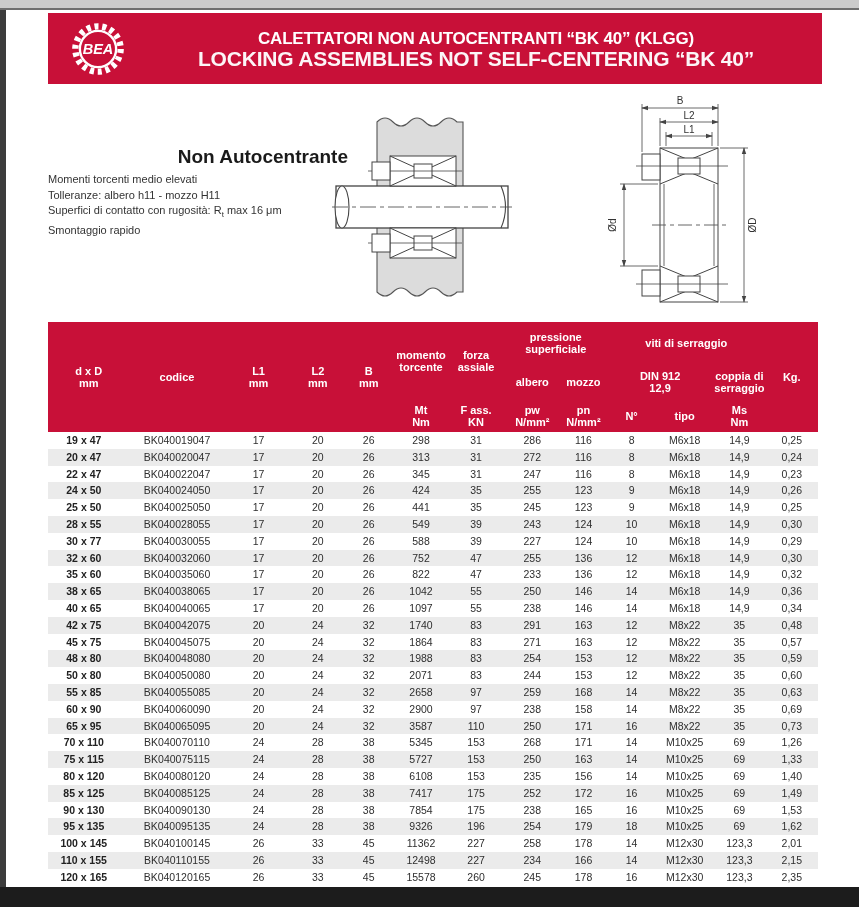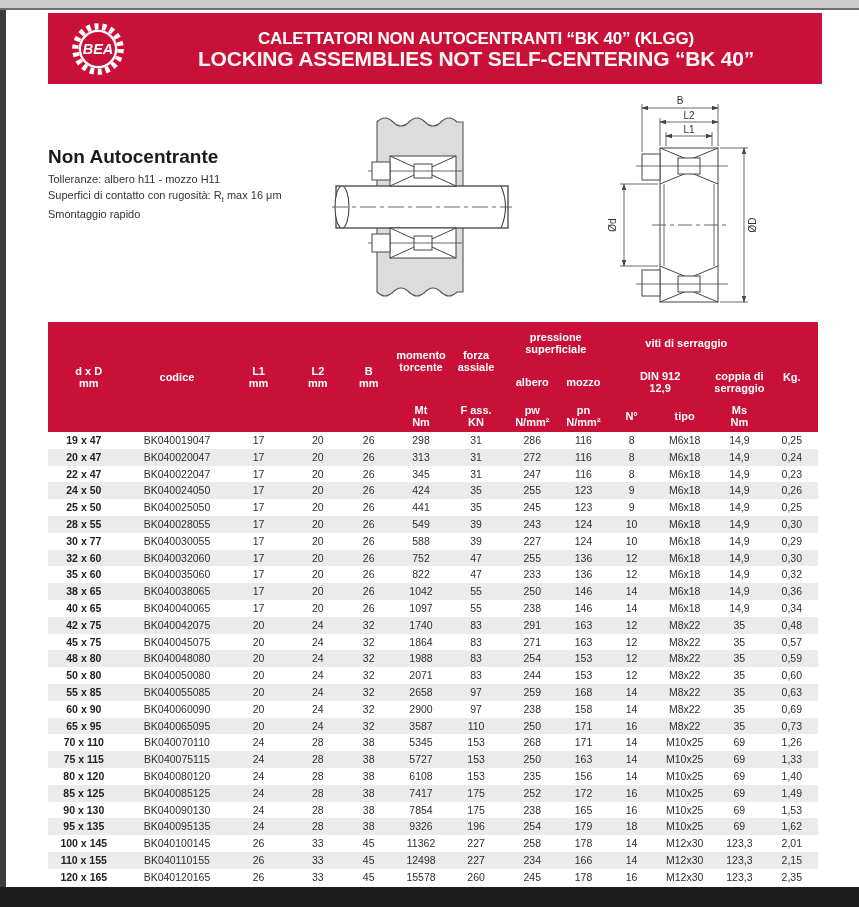--- a/index.html
+++ b/index.html
@@ -14,21 +14,21 @@
   
   .banner{position:absolute;left:42px;top:3px;width:774px;height:71px;background:#c81038;
           display:flex;align-items:center;}
   .banner-logo{width:100px;display:flex;justify-content:center;align-items:center;flex:0 0 auto;}
   .banner-titles{flex:1;text-align:center;color:#fff;padding-right:18px;}
   .banner-title1{font-size:17px;font-weight:700;letter-spacing:-0.2px;line-height:21px;}
   .banner-title2{font-size:21px;font-weight:700;letter-spacing:-0.2px;line-height:20px;opacity:.96;}
 
   
   .info{position:absolute;left:42px;top:136px;width:300px;color:#222;}
-  .info-title{font-size:19px;font-weight:700;color:#1a1a1a;line-height:22px;margin-bottom:4px;}
+  .info-title{font-size:19px;font-weight:700;color:#1a1a1a;line-height:22px;margin-bottom:4px;text-align:right;}
   .info-line{font-size:11px;line-height:15.5px;color:#333;}
   .info-line sub{font-size:8px;}
   .note-indent{padding-left:13px;}
 
   
   .draw-mid{position:absolute;left:326px;top:102px;}
   .draw-right{position:absolute;left:592px;top:78px;}
   .dim-label{font-size:10px;fill:#333;}
 
   
@@ -64,20 +64,21 @@
         </svg>
       </div>
       <div class="banner-titles">
         <div class="banner-title1">CALETTATORI NON AUTOCENTRANTI “BK 40” (KLGG)</div>
         <div class="banner-title2">LOCKING ASSEMBLIES NOT SELF-CENTERING “BK 40”</div>
       </div>
     </div>
 
     <div class="info">
       <div class="info-title">Non Autocentrante</div>
+      <div class="info-line">Momenti torcenti medio elevati</div>
       <div class="info-line">Tolleranze: albero h11 - mozzo H11</div>
       <div class="info-line"><span>Superfici di contatto con rugosità: R</span><sub>t</sub><span> max 16 μm</span></div>
       <div class="info-line">Smontaggio rapido</div>
     </div>
 
     <svg class="draw-mid" width="180" height="190" viewBox="0 0 180 190">
 
       <path d="M45,10 Q53,2 61,10 Q69,18 77,10 Q85,2 93,10 Q101,18 109,10 Q117,2 125,10 L131,10
                L131,180 L125,180 Q117,188 109,180 Q101,172 93,180 Q85,188 77,180 Q69,172 61,180 Q53,188 45,180 Z" fill="#dcdcdc" stroke="#555" stroke-width="1.1"></path>
 

